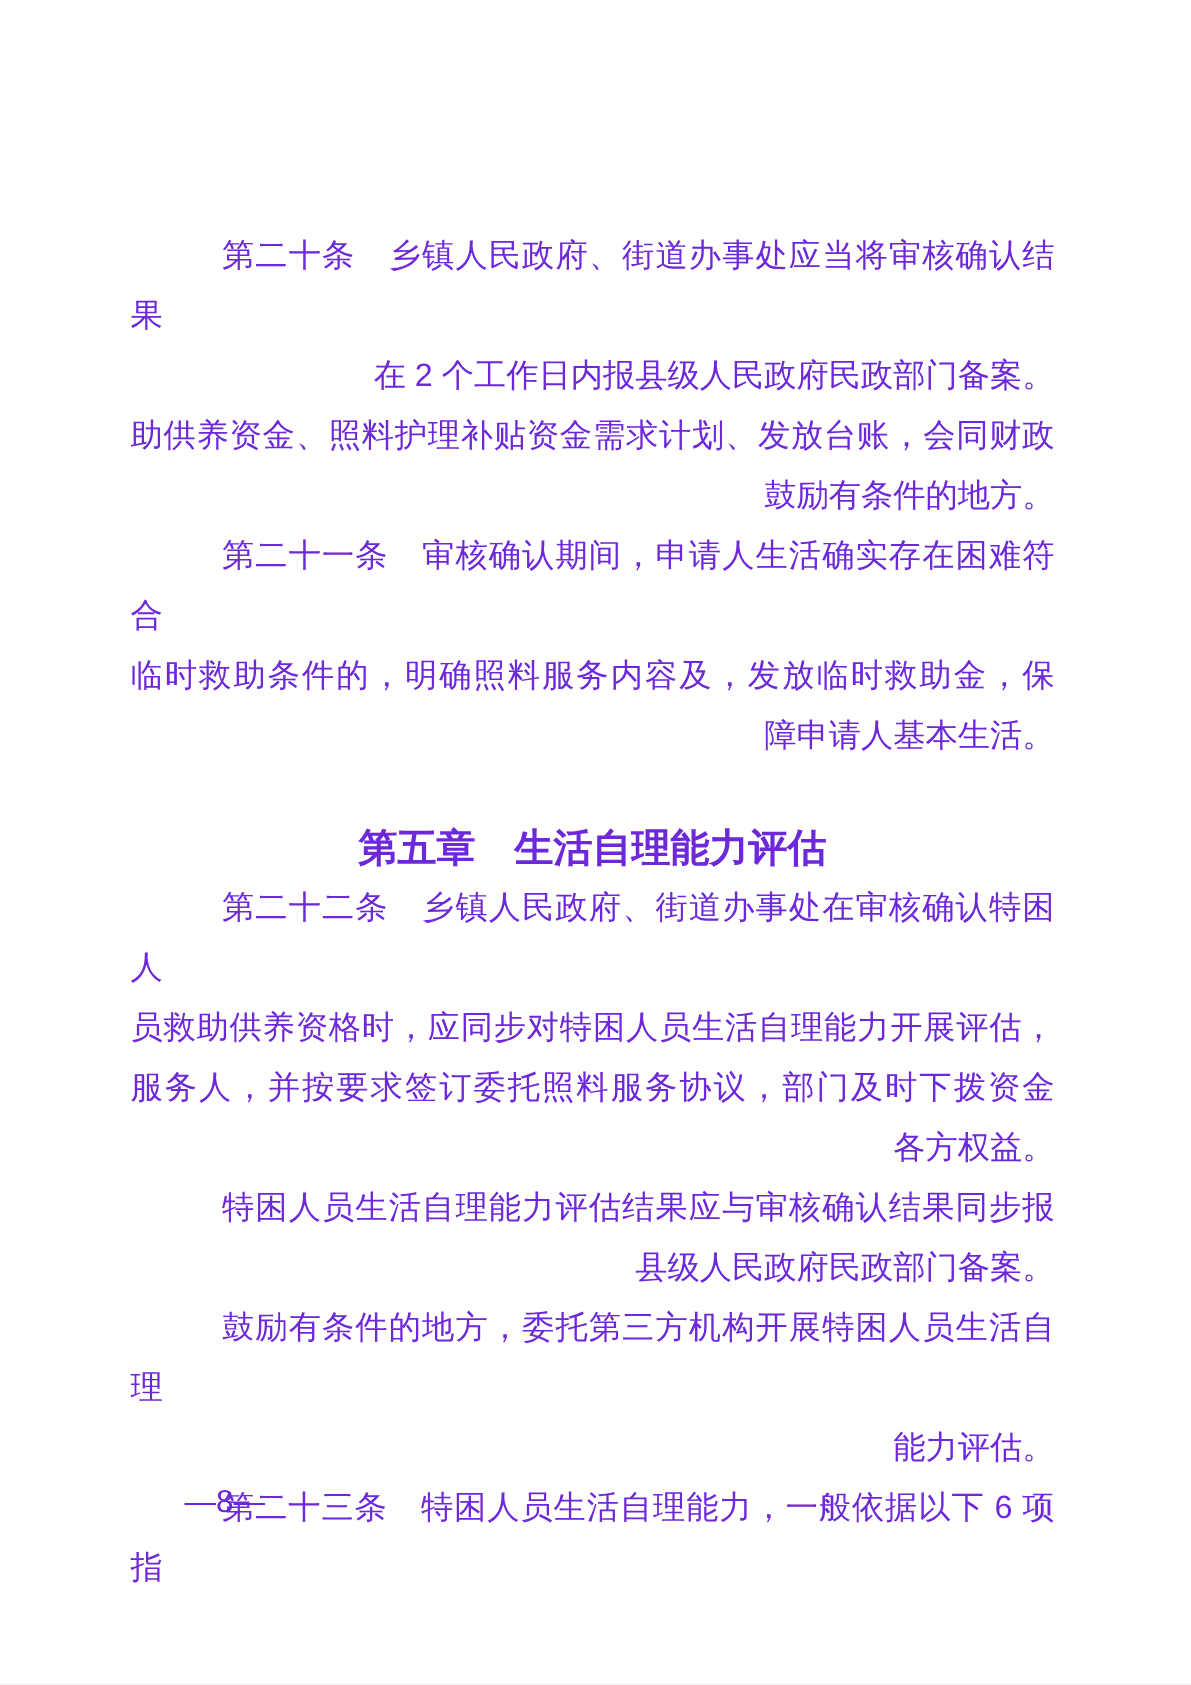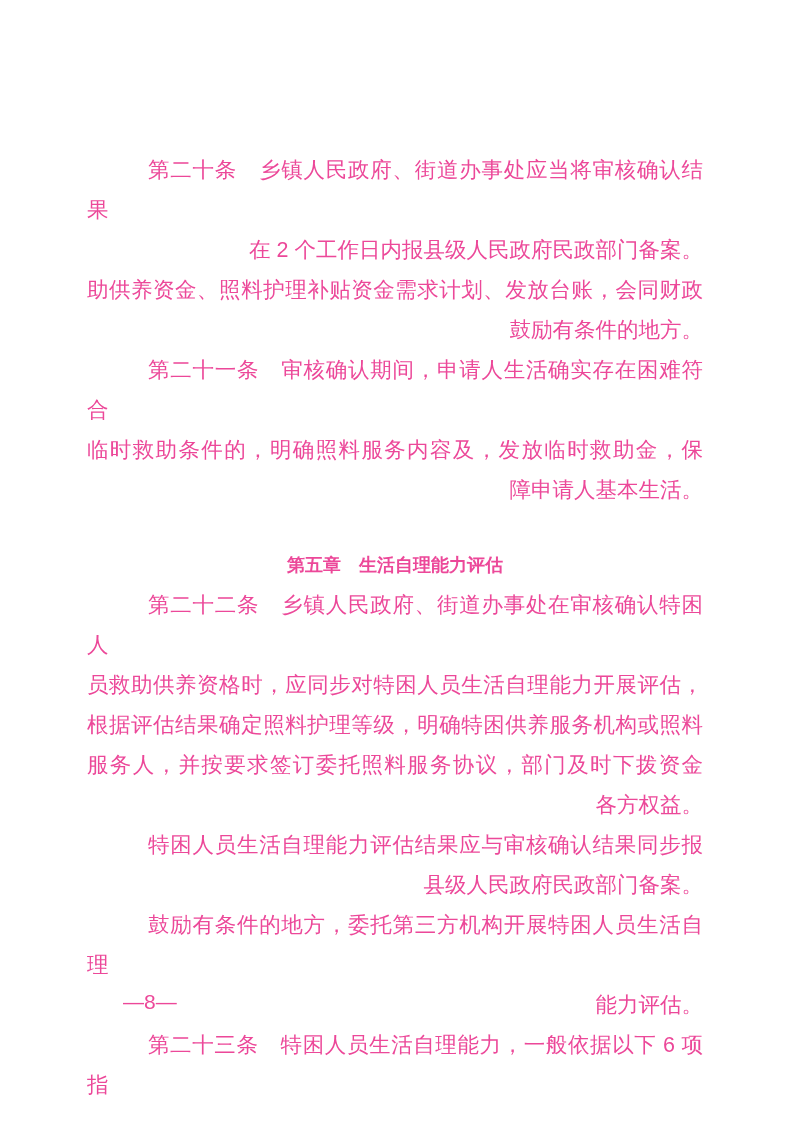--- a/index.html
+++ b/index.html
@@ -6,21 +6,21 @@
     margin: 0;
     padding: 0;
     background: #e8e8e8;
   }
   .page {
     position: relative;
     width: 794px;
     height: 1123px;
     margin: 0 auto;
     background: #ffffff;
-    color: #ec4899;
+    color: #6d28d9;
     font-family: "Liberation Sans", sans-serif;
     overflow: hidden;
   }
   .text-column {
     position: absolute;
     left: 87px;
     top: 150px;
     width: 616px;
     font-size: 21.5px;
     line-height: 40px;
@@ -32,21 +32,21 @@
   }
   .line.fill {
     text-align: justify;
     text-align-last: justify;
     text-justify: inter-character;
   }
   .line.indent {
     text-indent: 61px;
   }
   .chapter-heading {
-    font-size: 18px;
+    font-size: 26px;
     font-weight: bold;
     text-align: center;
     line-height: 40px;
     height: 40px;
     margin: 35px 0 0 0;
   }
   .page-number {
     position: absolute;
     left: 123px;
     top: 988px;
@@ -75,21 +75,20 @@
       <div class="line indent fill">第二十一条　审核确认期间，申请人生活确实存在困难符合</div>
       <div class="line fill">临时救助条件的，明确照料服务内容及，发放临时救助金，保</div>
       <div class="line">障申请人基本生活。</div>
     </div>
 
     <h2 class="chapter-heading">第五章　生活自理能力评估</h2>
 
     <div class="para">
       <div class="line indent fill">第二十二条　乡镇人民政府、街道办事处在审核确认特困人</div>
       <div class="line fill">员救助供养资格时，应同步对特困人员生活自理能力开展评估，</div>
-      <div class="line fill">根据评估结果确定照料护理等级，明确特困供养服务机构或照料</div>
       <div class="line fill">服务人，并按要求签订委托照料服务协议，部门及时下拨资金</div>
       <div class="line">各方权益。</div>
     </div>
 
     <div class="para">
       <div class="line indent fill">特困人员生活自理能力评估结果应与审核确认结果同步报</div>
       <div class="line">县级人民政府民政部门备案。</div>
     </div>
 
     <div class="para">

